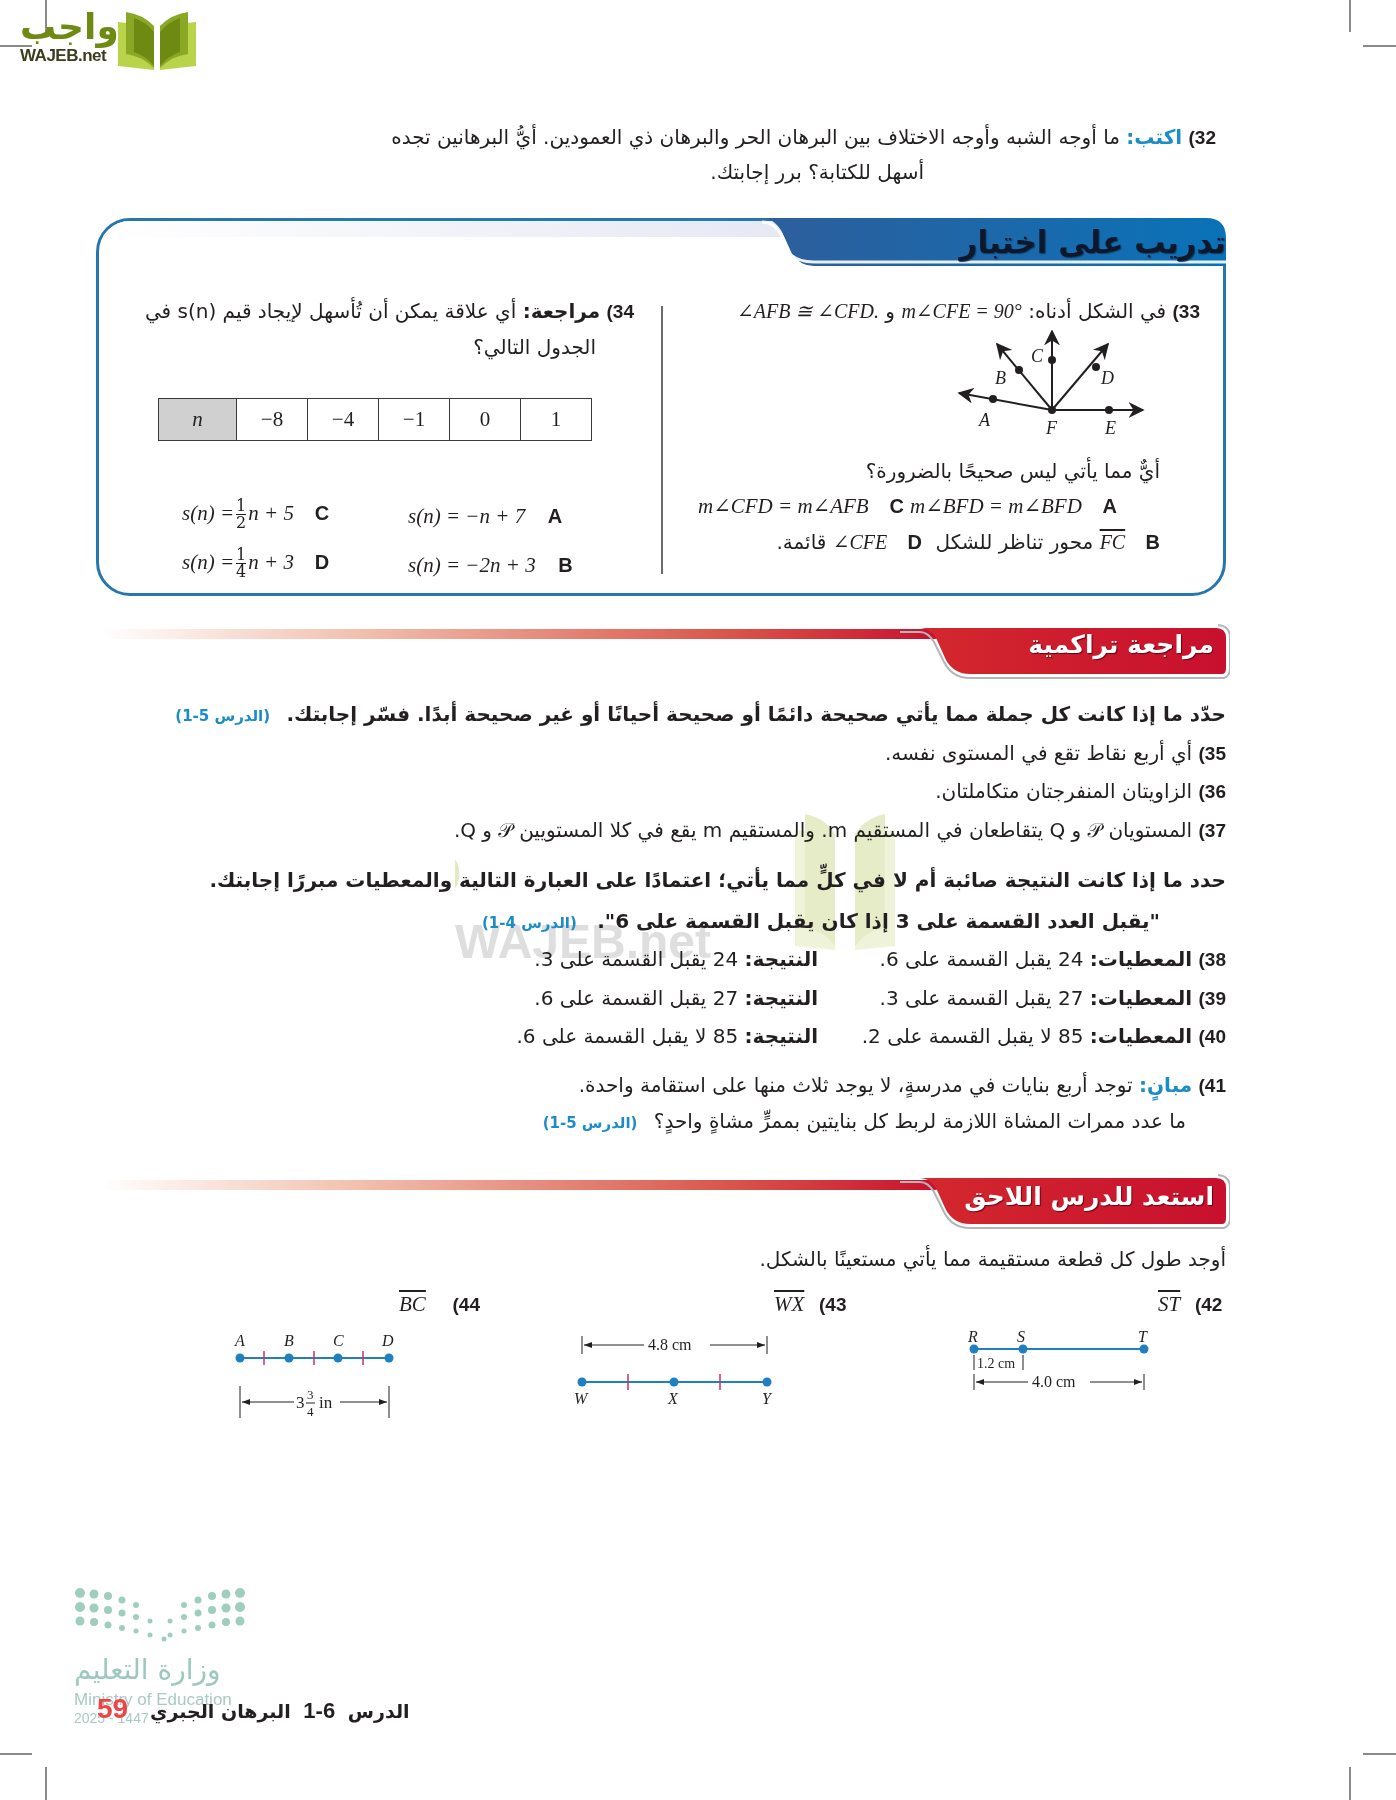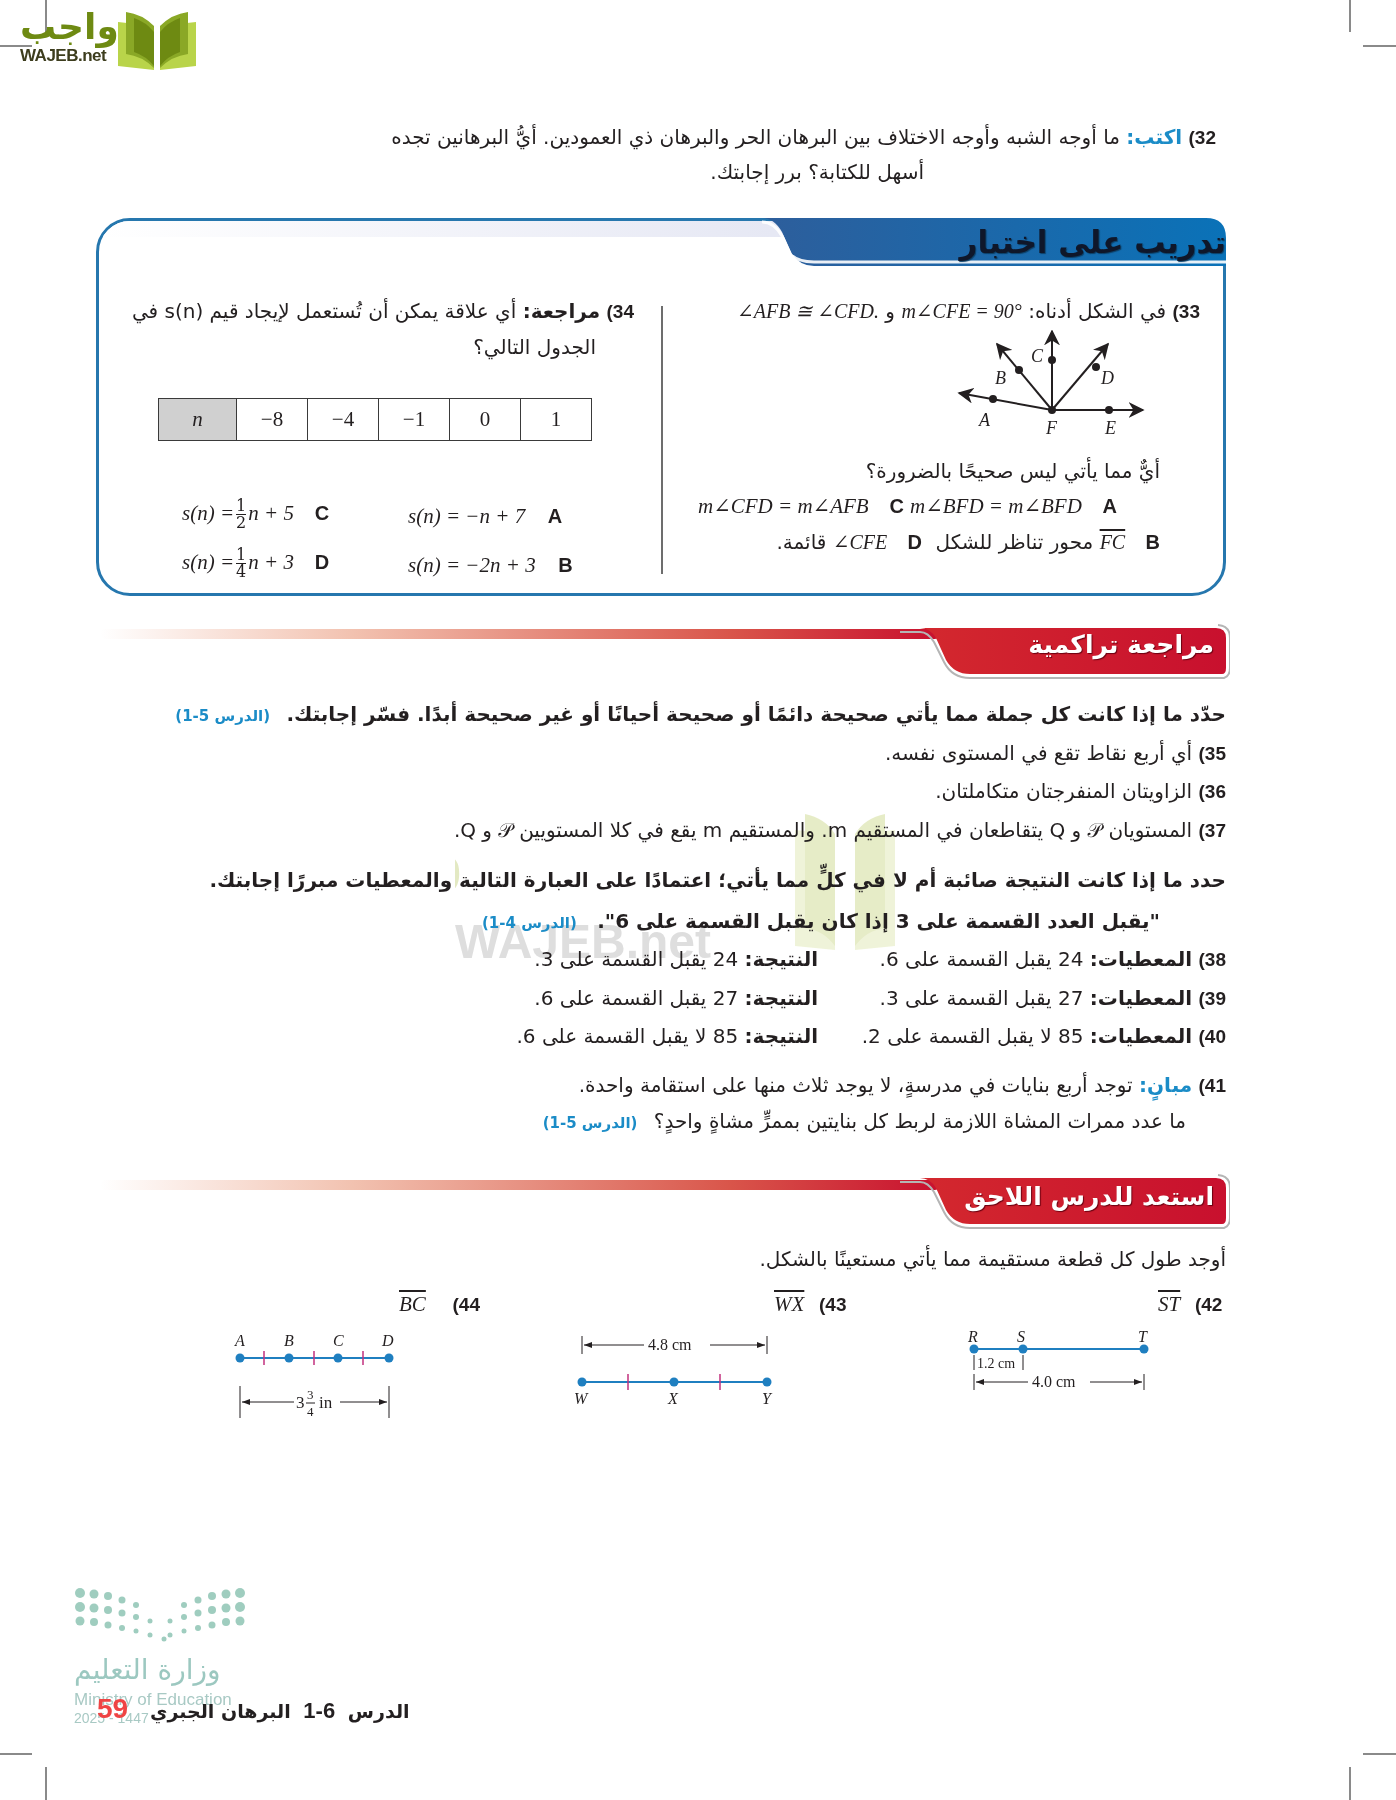--- a/index.html
+++ b/index.html
@@ -157,21 +157,21 @@
 </div>
 <div class="abs ar" style="right:474px; top:530px; white-space:nowrap; font-size:20px;">
   <span class="opt-letter" style="margin-left:14px;">D</span>
   <span class="math">∠CFE</span>
   <span>قائمة.</span>
 </div>
 
 <div class="abs ar line" style="right:762px; top:294px;">
   <span class="qnum">34)</span>
   <span class="bold">مراجعة:</span>
-  <span>أي علاقة يمكن أن تُستعمل لإيجاد قيم s(n) في</span>
+  <span>أي علاقة يمكن أن تُأسهل لإيجاد قيم s(n) في</span>
 </div>
 <div class="abs ar line" style="right:800px; top:330px;">
   <span>الجدول التالي؟</span>
 </div>
 
 <table class="table34" style="left:158px; top:398px;">
   <tbody>
       <tr>
     <td class="hdr">n</td>
     <td class="val">−8</td>

